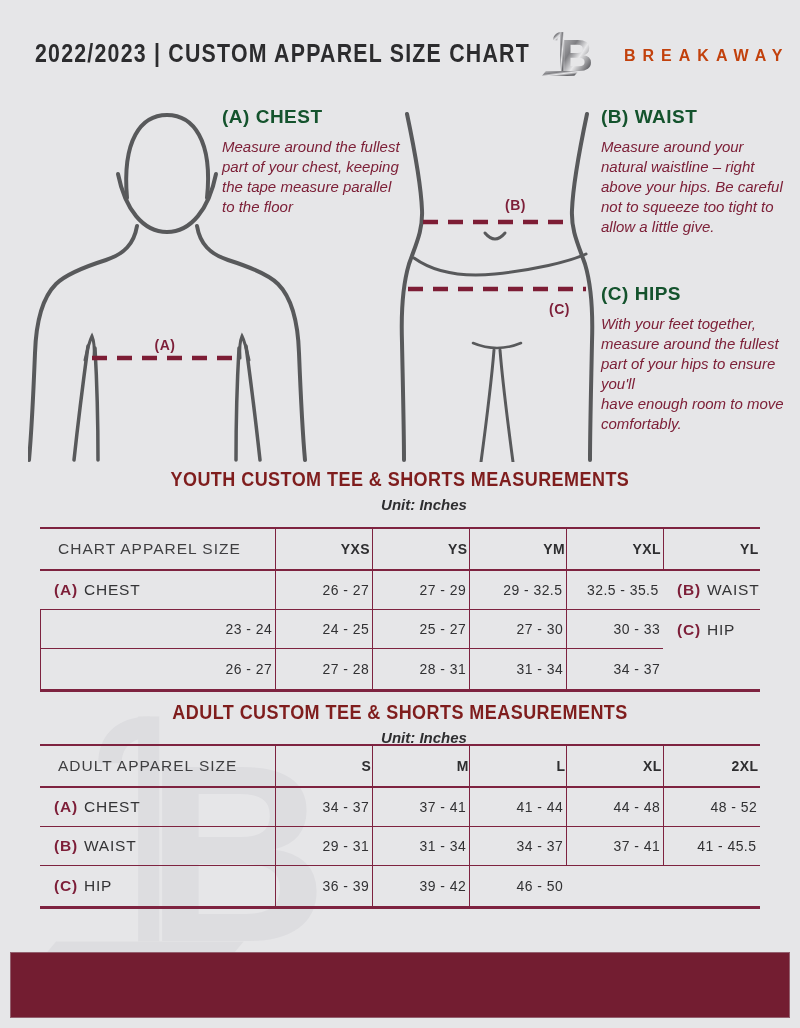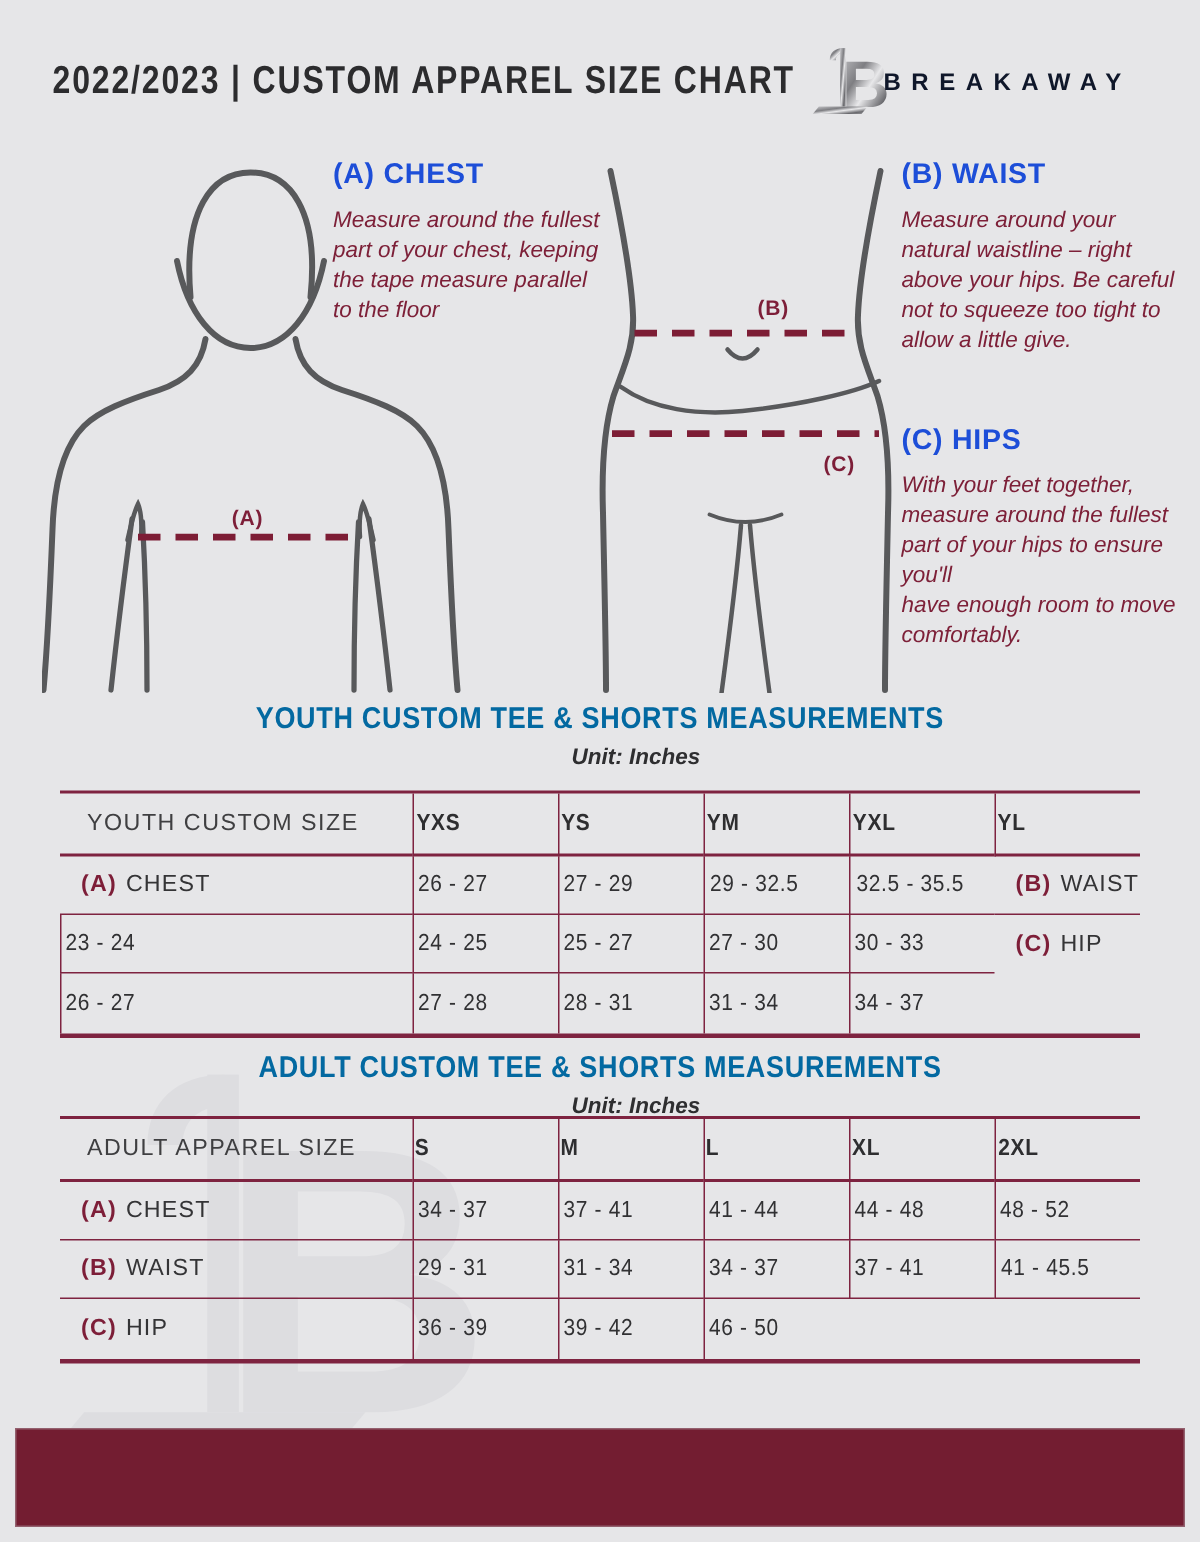--- a/index.html
+++ b/index.html
@@ -11,40 +11,40 @@
   }
   .abs{position:absolute;}
   .z1{z-index:1;}
   
   .main-title{
     left:35px; top:38px; font-size:26px; font-weight:700; color:#2c2c2e;
     letter-spacing:1.5px; transform:scaleX(0.82); transform-origin:left center;
     white-space:nowrap;
   }
   .brand-name{
-    left:589px; top:47px; font-size:16px; font-weight:700; color:#0f172a;
+    left:624px; top:47px; font-size:16px; font-weight:700; color:#c2410c;
     letter-spacing:7px; white-space:nowrap;
   }
   .logo-svg{left:541px; top:28px;}
   
-  .g-head{font-size:19px; font-weight:700; color:#1d4ed8; letter-spacing:0.5px;}
+  .g-head{font-size:19px; font-weight:700; color:#14532d; letter-spacing:0.5px;}
   .g-body{
     font-size:15px; font-style:italic; color:#7d2038; line-height:1.33;
     white-space:pre-line;
   }
   .chest-head{left:222px; top:106px;}
   .chest-body{left:222px; top:137px; width:182px;}
   .waist-head{left:601px; top:106px;}
   .waist-body{left:601px; top:137px; width:190px;}
   .hips-head{left:601px; top:283px;}
   .hips-body{left:601px; top:314px; width:192px;}
   
   .sec-title{
     left:0; width:800px; text-align:center; font-size:20px; font-weight:700;
-    color:#0369a1; letter-spacing:0.5px;
+    color:#7f1d1d; letter-spacing:0.5px;
   }
   .sec-title > span{display:inline-block; transform:scaleX(0.9);}
   .sec-unit{
     left:0; width:800px; text-align:center; font-size:15px; font-weight:700;
     font-style:italic; color:#2e2e30;padding-left:24px;
   }
   .youth-title{top:468px;} .youth-unit{top:496px;}
   .adult-title{top:701px;} .adult-unit{top:729px;}
   
   .size-table{
@@ -52,21 +52,21 @@
     display:grid;
     grid-template-columns:235px repeat(5,97px);
     grid-template-rows:42px 39px 39px 40px;
     border-top:2.5px solid #7e2340;
     border-bottom:3px solid #7e2340;
     box-sizing:border-box;
   }
   .youth-table{top:527px;}
   .adult-table{top:744px;}
   .size-table .cell{
-    display:flex; align-items:center; justify-content:flex-start;
+    display:flex; align-items:center; justify-content:flex-end;
     font-size:15.5px; color:#313133; box-sizing:border-box;
   }
   .size-table .vline{border-left:1.5px solid #7e2340;}
   .size-table .hdr-row{border-bottom:2px solid #7e2340;}
   .size-table .sep{border-bottom:1.5px solid #7e2340;}
   .size-table .corner{
     justify-content:flex-start; padding-left:18px;
     color:#3f3f41; letter-spacing:1px; font-size:15.5px;
   }
   .size-table .col-h{font-weight:700; color:#2e2e30;}
@@ -164,21 +164,21 @@
   <div class="abs z1 g-head hips-head">(C) HIPS</div>
   <div class="abs z1 g-body hips-body">With your feet together, measure around the fullest part of your hips to ensure you'll
 have enough room to move comfortably.</div>
 
   <div class="abs z1 sec-title youth-title">
     <span>YOUTH CUSTOM TEE &amp; SHORTS MEASUREMENTS</span>
   </div>
   <div class="abs z1 sec-unit youth-unit">Unit: Inches</div>
 
   <div class="abs z1 size-table youth-table">
-    <div class="cell corner hdr-row">YOUTH CUSTOM SIZE</div>
+    <div class="cell corner hdr-row">CHART APPAREL SIZE</div>
     <div class="cell col-h vline hdr-row">
         <span>YXS</span>
       </div>
     <div class="cell col-h vline hdr-row">
         <span>YS</span>
       </div>
     <div class="cell col-h vline hdr-row">
         <span>YM</span>
       </div>
     <div class="cell col-h vline hdr-row">

